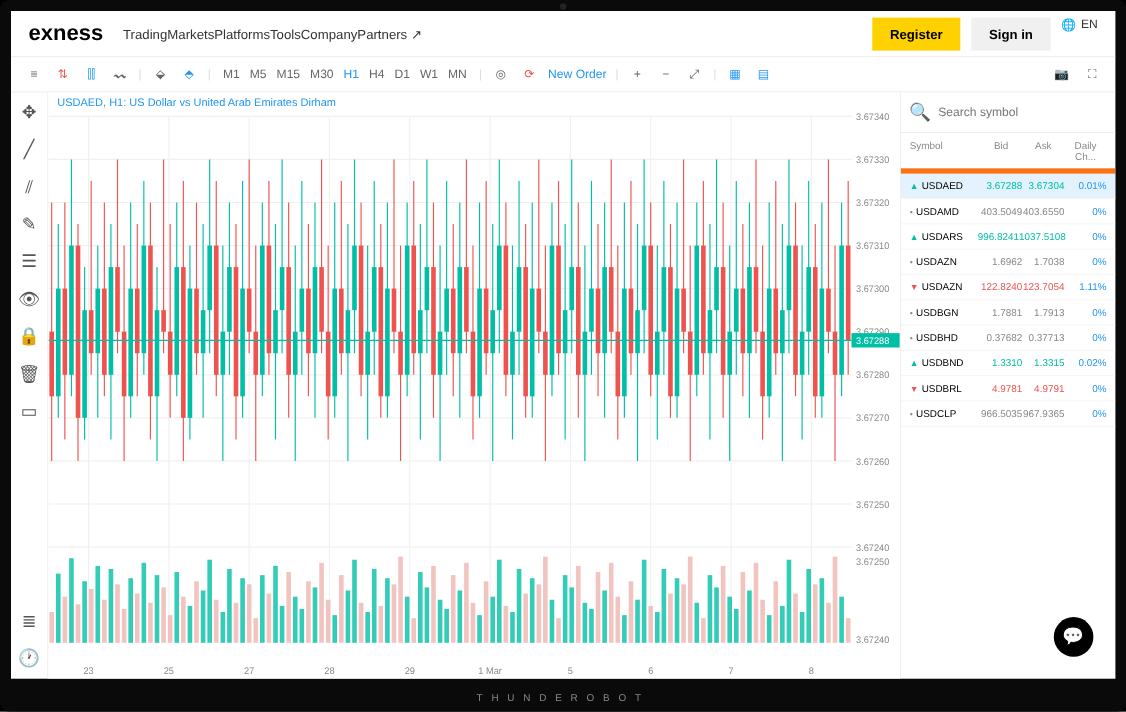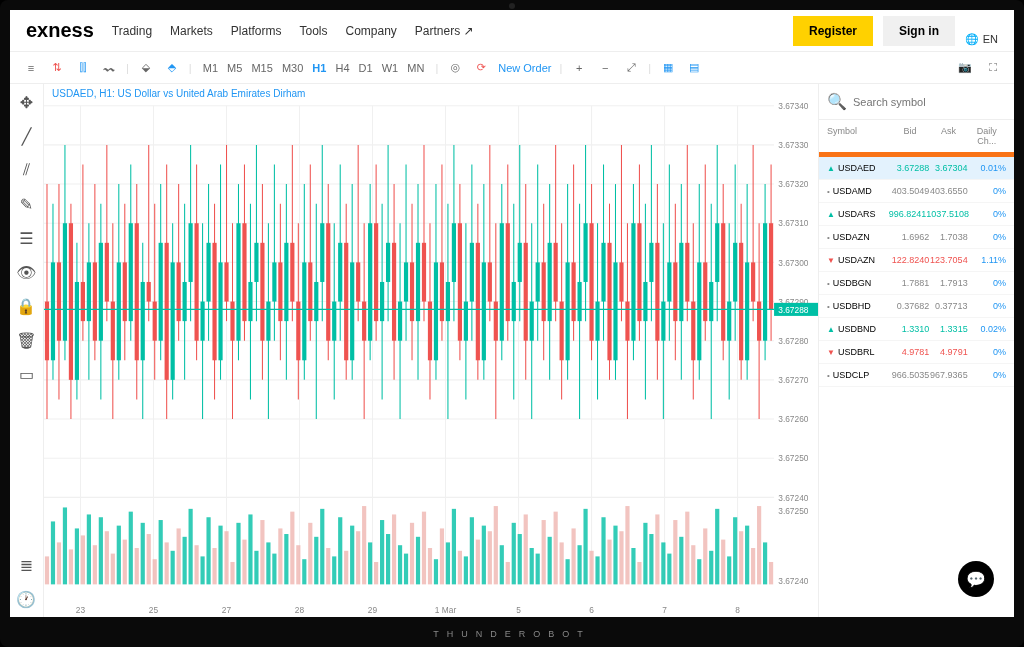--- a/index.html
+++ b/index.html
@@ -4,31 +4,31 @@
 <style>
 *{margin:0;padding:0;box-sizing:border-box;font-family:Arial,Helvetica,sans-serif}
 body{background:#000;display:flex;align-items:center;justify-content:center;min-height:100vh}
 .laptop{width:1024px;height:647px;background:#0a0a0a;border-radius:8px;padding:10px 10px 30px 10px;position:relative}
 .laptop-brand{position:absolute;bottom:8px;left:50%;transform:translateX(-50%);color:#888;font-size:9px;letter-spacing:8px}
 .camera{position:absolute;top:3px;left:50%;transform:translateX(-50%);width:6px;height:6px;background:#222;border-radius:50%}
 .screen{width:100%;height:100%;background:#fff;overflow:hidden;position:relative}
 .header{display:flex;align-items:center;justify-content:space-between;padding:8px 16px;border-bottom:1px solid #eee;height:42px}
 .header-left{display:flex;align-items:center;gap:18px}
 .logo{font-size:20px;font-weight:700;color:#000}
-.nav{display:flex;gap:18px;font-size:12px;color:#333}
+.nav{display:flex;font-size:12px;color:#333}
 .nav-item{cursor:pointer}
-.header-right{display:flex;align-items:flex-end;gap:10px}
+.header-right{display:flex;align-items:flex-start;gap:10px}
 .btn-register{background:#ffd100;color:#000;border:none;padding:8px 16px;font-size:12px;font-weight:600;cursor:pointer}
 .btn-signin{background:#f0f0f0;color:#000;border:none;padding:8px 16px;font-size:12px;font-weight:700;cursor:pointer}
 .lang{display:flex;align-items:center;gap:4px;font-size:11px;color:#333;cursor:pointer}
 .toolbar{display:flex;align-items:center;gap:10px;padding:6px 12px;border-bottom:1px solid #eee;height:32px;font-size:11px;color:#666}
 .toolbar-left{display:flex;align-items:center;gap:8px;flex:1}
 .tb-icon{cursor:pointer;width:18px;height:18px;display:flex;align-items:center;justify-content:center}
 .tf{cursor:pointer;padding:2px 3px}
-.tf.active{color:#2196f3;font-weight:700}
+.tf.active{color:#2196f3;font-weight:400}
 .new-order{color:#2196f3;cursor:pointer}
 .main{display:flex;height:calc(100% - 74px)}
 .left-tools{width:34px;border-right:1px solid #eee;display:flex;flex-direction:column;align-items:center;padding:8px 0;gap:14px}
 .lt-icon{width:20px;height:20px;cursor:pointer;display:flex;align-items:center;justify-content:center;color:#555}
 .chart-area{flex:1;position:relative;background:#fff}
 .chart-title{position:absolute;top:4px;left:8px;font-size:10px;color:#2196f3;z-index:5}
 .chart-svg{width:100%;height:100%}
 .sidebar{width:196px;border-left:1px solid #eee;display:flex;flex-direction:column}
 .search-box{padding:8px;border-bottom:1px solid #eee;display:flex;align-items:center;gap:6px}
 .search-input{border:none;outline:none;font-size:11px;flex:1}

